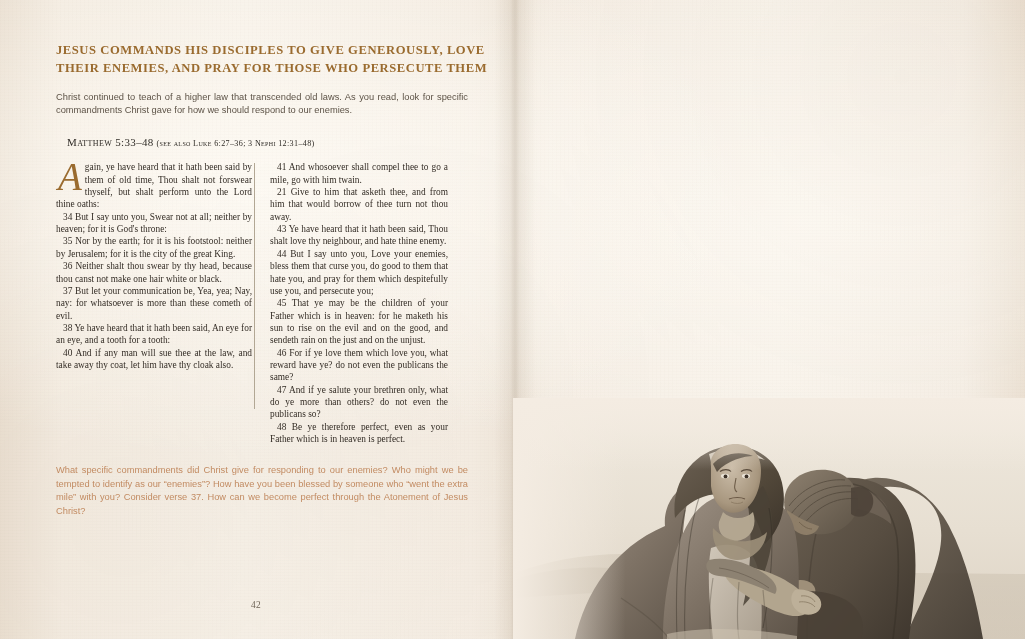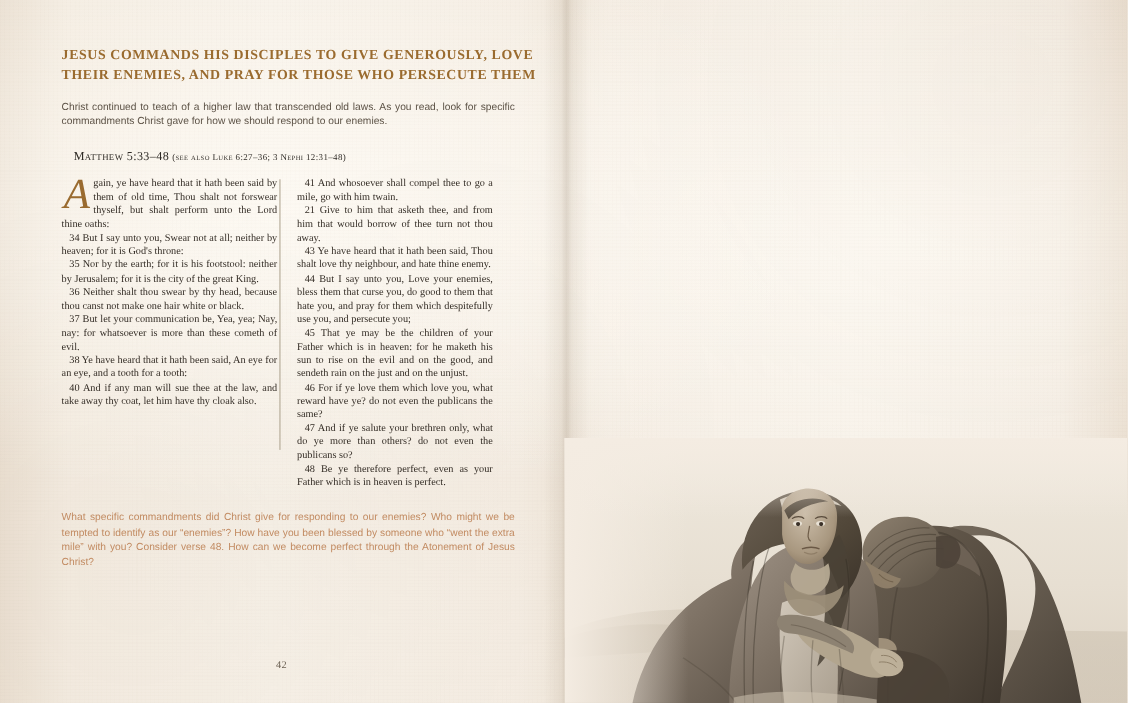--- a/index.html
+++ b/index.html
@@ -212,21 +212,21 @@
           <p>21 Give to him that asketh thee, and from him that would borrow of thee turn not thou away.</p>
           <p>43 Ye have heard that it hath been said, Thou shalt love thy neighbour, and hate thine enemy.</p>
           <p>44 But I say unto you, Love your enemies, bless them that curse you, do good to them that hate you, and pray for them which despitefully use you, and persecute you;</p>
           <p>45 That ye may be the children of your Father which is in heaven: for he maketh his sun to rise on the evil and on the good, and sendeth rain on the just and on the unjust.</p>
           <p>46 For if ye love them which love you, what reward have ye? do not even the publicans the same?</p>
           <p>47 And if ye salute your brethren only, what do ye more than others? do not even the publicans so?</p>
           <p>48 Be ye therefore perfect, even as your Father which is in heaven is perfect.</p>
         </div>
       </div>
 
-      <div class="questions">What specific commandments did Christ give for responding to our enemies? Who might we be tempted to identify as our “enemies”? How have you been blessed by someone who “went the extra mile” with you? Consider verse 48. How can we become perfect through the Atonement of Jesus Christ?</div>
+      <div class="questions">What specific commandments did Christ give for responding to our enemies? Who might we be tempted to identify as our “enemies”? How have you been blessed by someone who “went the extra mile” with you? Consider verse 37. How can we become perfect through the Atonement of Jesus Christ?</div>
     </div>
 
     <div class="folio">42</div>
   </div>
 
   <div class="page" id="page-right">
     
   </div>
 
   <div id="illustration">

